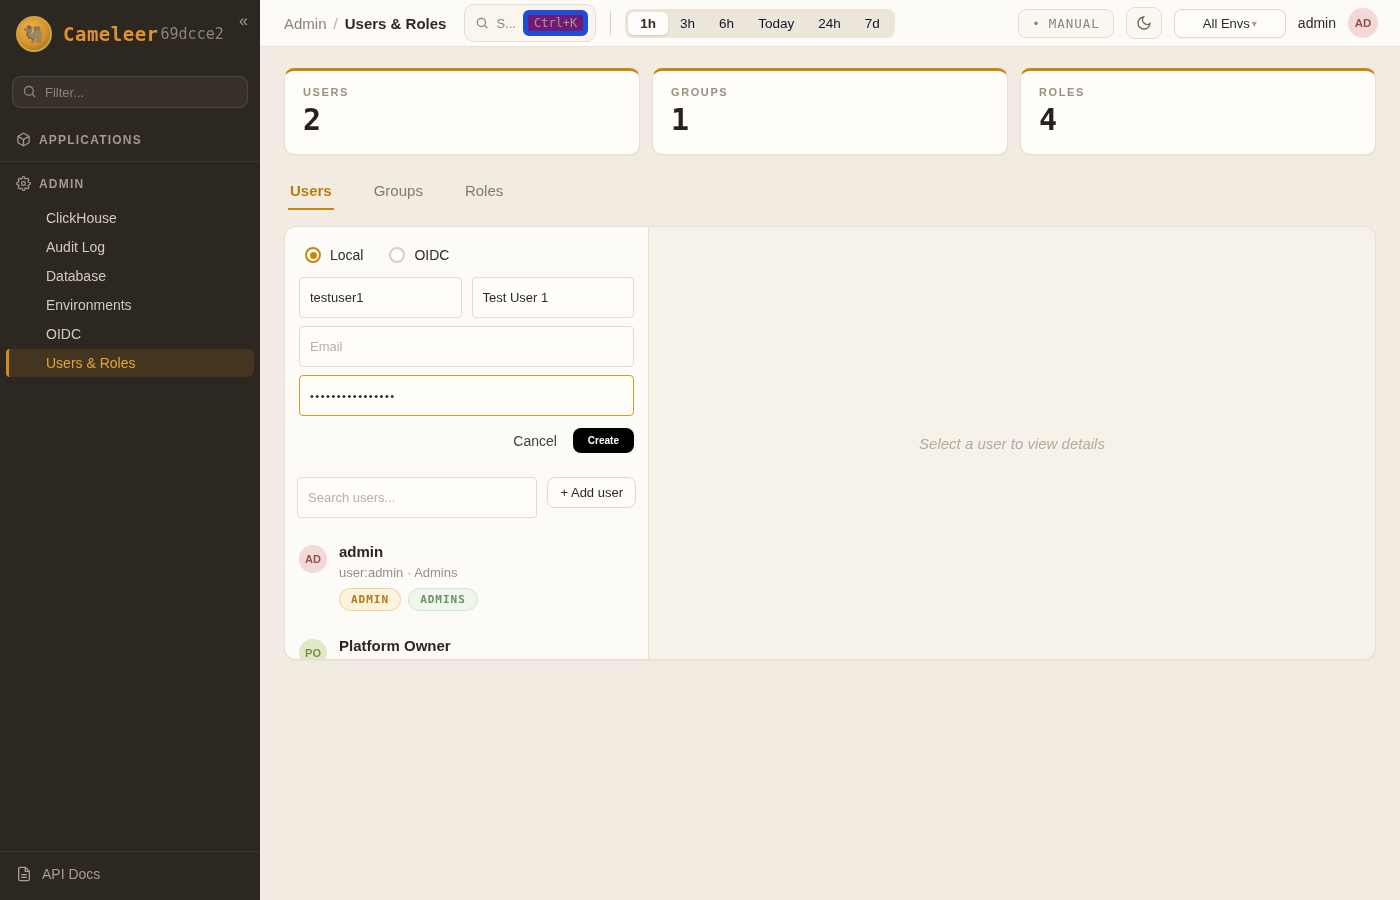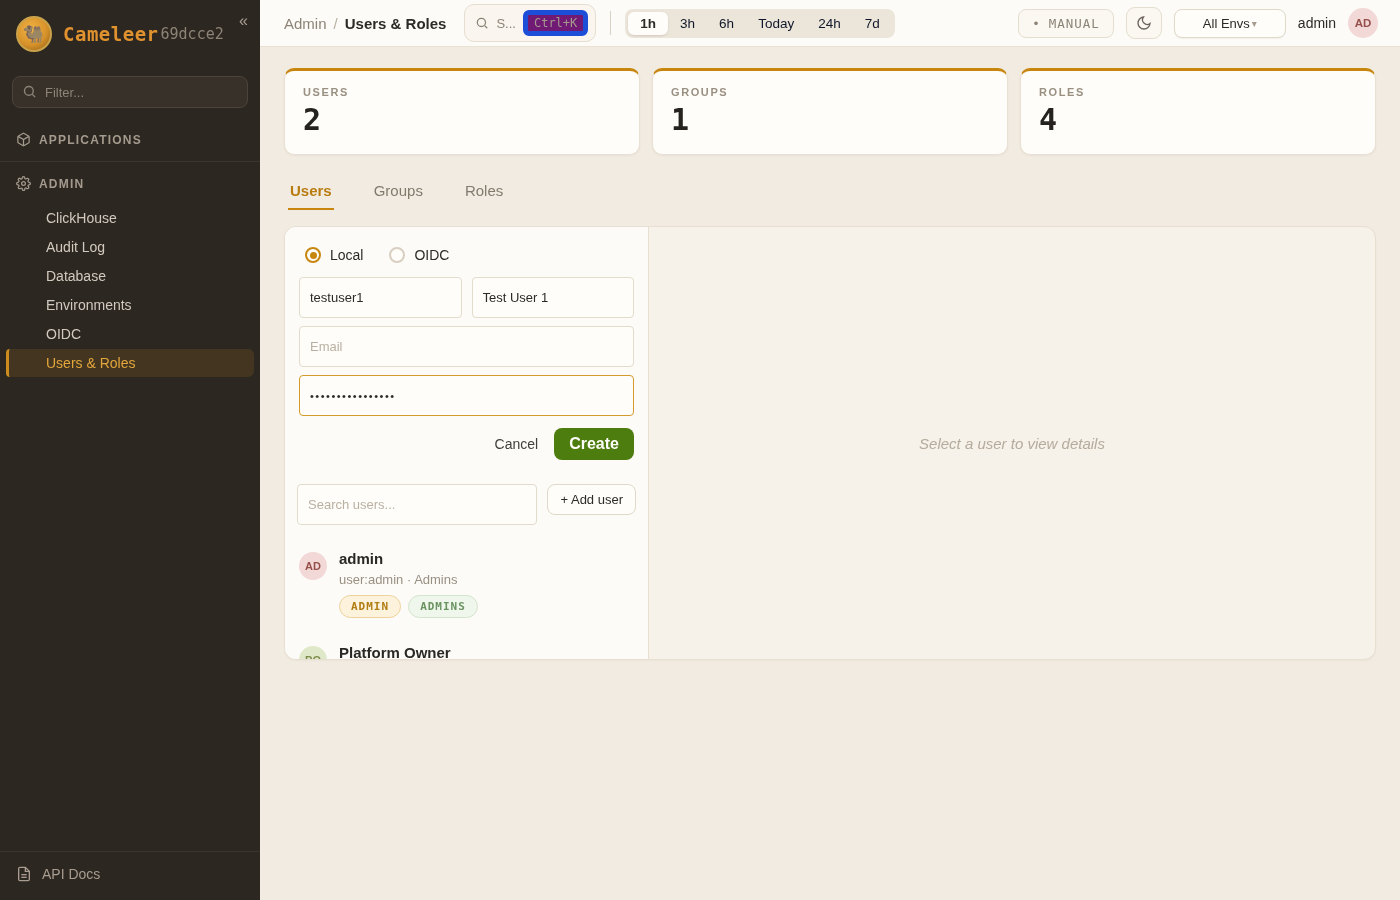--- a/index.html
+++ b/index.html
@@ -152,21 +152,21 @@
     font-family:"Liberation Sans", sans-serif;
   }
   .text-input::placeholder { color:#b9b0a2; }
   .half { width:calc(50% - 5px); }
   .password-input {
     border:1.5px solid #d49b2c; font-size:11px; letter-spacing:1.5px; color:#2e2b26;
   }
   .form-actions { display:flex; justify-content:flex-end; align-items:center; gap:16px; margin-top:12px; }
   .cancel-btn { font-size:14px; color:#42403a; background:none; border:none; cursor:pointer; font-family:"Liberation Sans", sans-serif; }
   .create-btn {
-    background:#4d7c0f; color:#fffdf9; font-weight:bold; font-size:16px;
+    background:#000000; color:#fffdf9; font-weight:bold; font-size:10px;
     border:none; border-radius:8px; padding:7px 15px; cursor:pointer; font-family:"Liberation Sans", sans-serif;
   }
   .hdiv { height:1px; background:#eee7da; }
   .search-row { display:flex; gap:10px; padding:12px 12px; }
   .add-user-btn {
     border:1px solid #e0d8c9; background:#fffdf9; border-radius:8px; padding:0 12px; height:31px;
     font-size:13px; color:#2e2b26; cursor:pointer; white-space:nowrap; font-family:"Liberation Sans", sans-serif;
   }
   .user-row { display:flex; gap:12px; padding:13px 14px; cursor:pointer; }
   .user-row .avatar { width:28px; height:28px; font-size:11px; margin-top:2px; }

